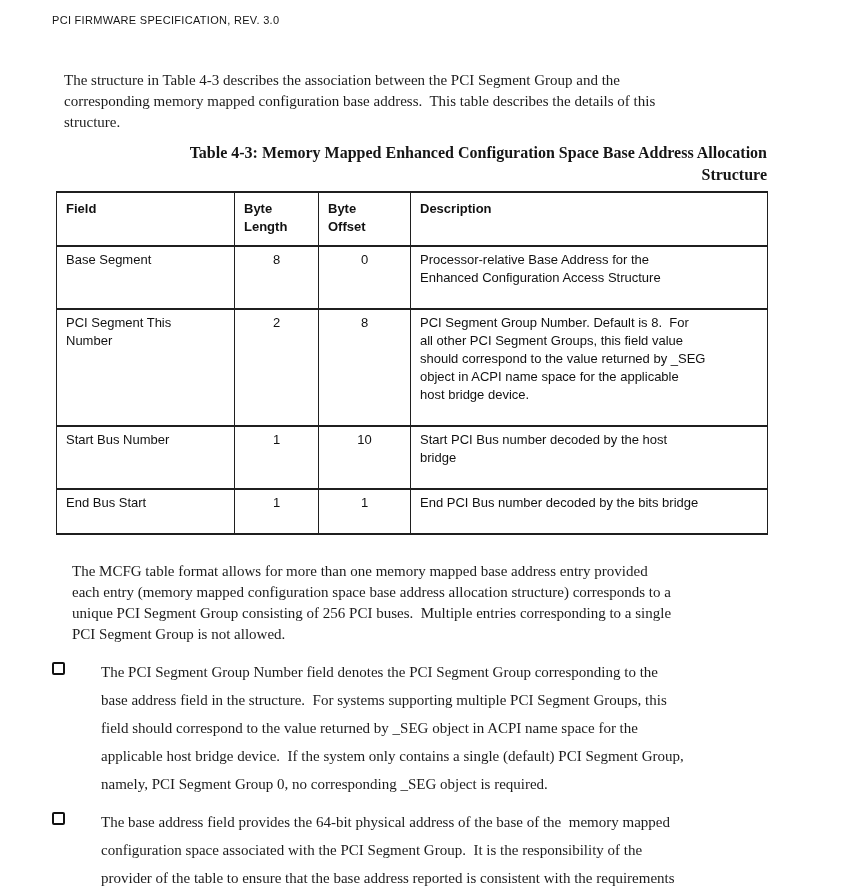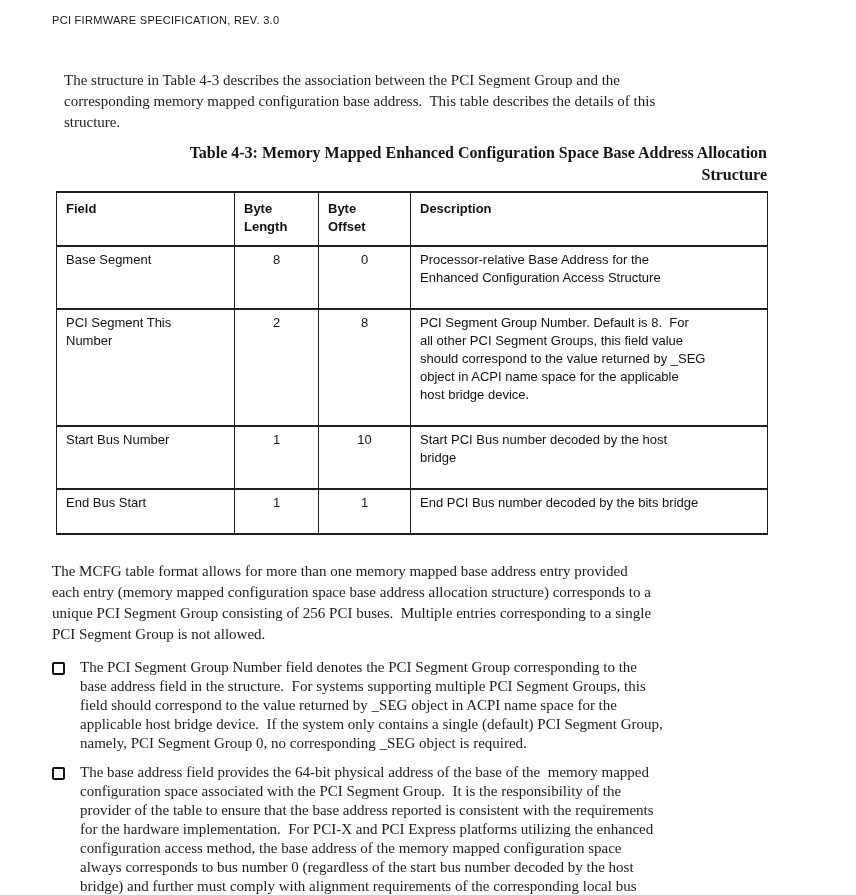--- a/index.html
+++ b/index.html
@@ -68,35 +68,35 @@
     white-space: pre-line;
     padding-top: 7px;
     padding-bottom: 9px;
   }
   .spec-table td { white-space: pre-wrap; }
   .spec-table td.num { text-align: center; padding-left: 2px; padding-right: 2px; }
   .col-field { width: 178px; }
   .col-len   { width: 84px; }
   .col-off   { width: 92px; }
   .col-desc  { width: 357px; }
-  .mcfg { margin-top: 26px; }
+  .mcfg { margin-top: 26px; margin-left: 20px; }
   .bullet { display: flex; align-items: flex-start; }
   .bullet-1 { margin-top: 13px; }
   .bullet-2 { margin-top: 10px; }
   .bullet-marker {
     box-sizing: border-box;
     flex: 0 0 auto;
     width: 13px;
     height: 13px;
     border: 2px solid #111111;
     border-radius: 2px;
     margin: 4px 15px 0 0;
     background: #ffffff;
   }
-  .bullet-text { line-height: 19px; width: 716px; }
+  .bullet-text { line-height: 28px; width: 716px; margin-left: 21px; }
 </style>
 </head>
 <body>
 
 <div class="page">
   <div class="content">
 
     <div class="page-header">PCI FIRMWARE SPECIFICATION, REV. 3.0</div>
 
     <p class="body-text intro">The structure in Table 4-3 describes the association between the PCI Segment Group and the

